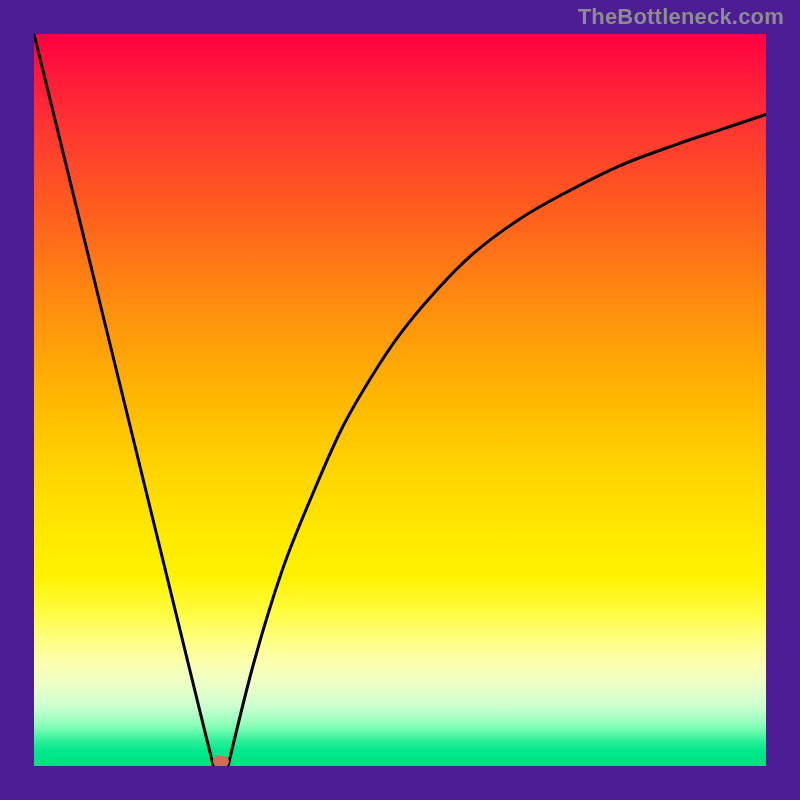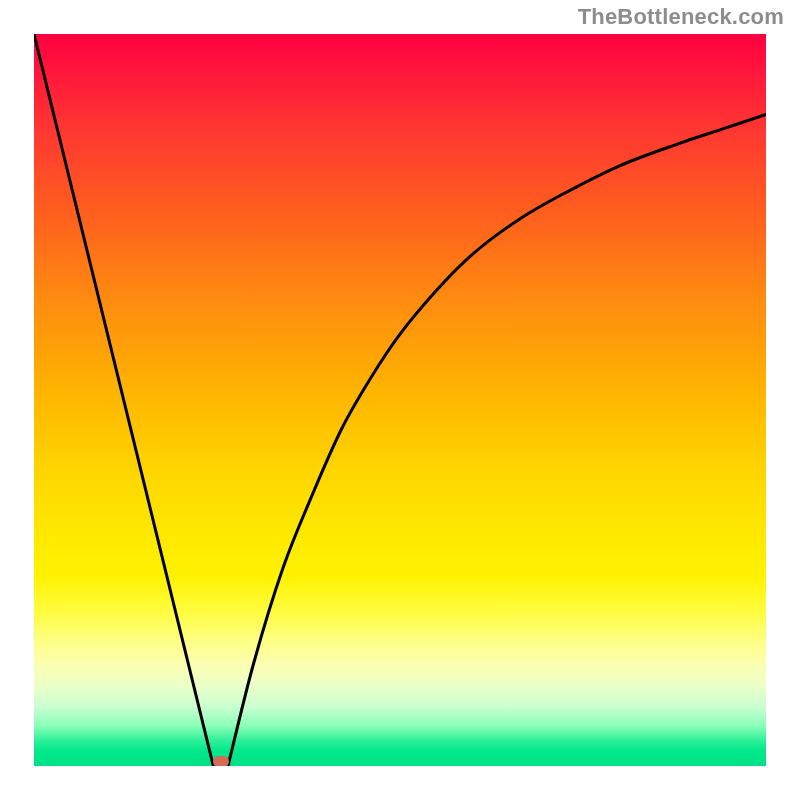--- a/index.html
+++ b/index.html
@@ -1,16 +1,16 @@
 <!DOCTYPE html>
 <html><head>
 <meta charset="utf-8">
 <style>
   html,body{margin:0;padding:0;width:800px;height:800px;overflow:hidden;background:#000;font-family:Arial,Helvetica,sans-serif;}
-  .frame{position:absolute;left:0;top:0;width:800px;height:800px;background:#ffffff;}
+  .frame{position:absolute;left:0;top:0;width:800px;height:800px;background:#4c1d95;}
   .plot-area{position:absolute;left:34px;top:34px;width:732px;height:732px;overflow:hidden;}
   .gradient{position:absolute;left:0;top:0;width:100%;height:100%;
     background:linear-gradient(to bottom,
       #ff0040 0%,
       #ff1a3a 6%,
       #ff3a30 14%,
       #ff5d1e 24%,
       #ff8a10 36%,
       #ffb800 50%,
       #ffd600 60%,

